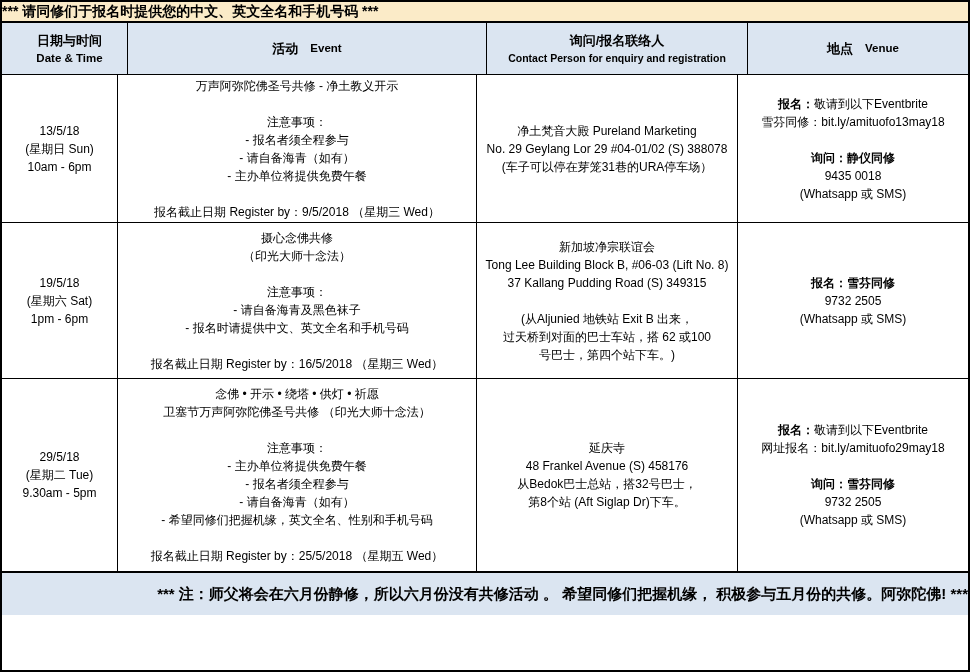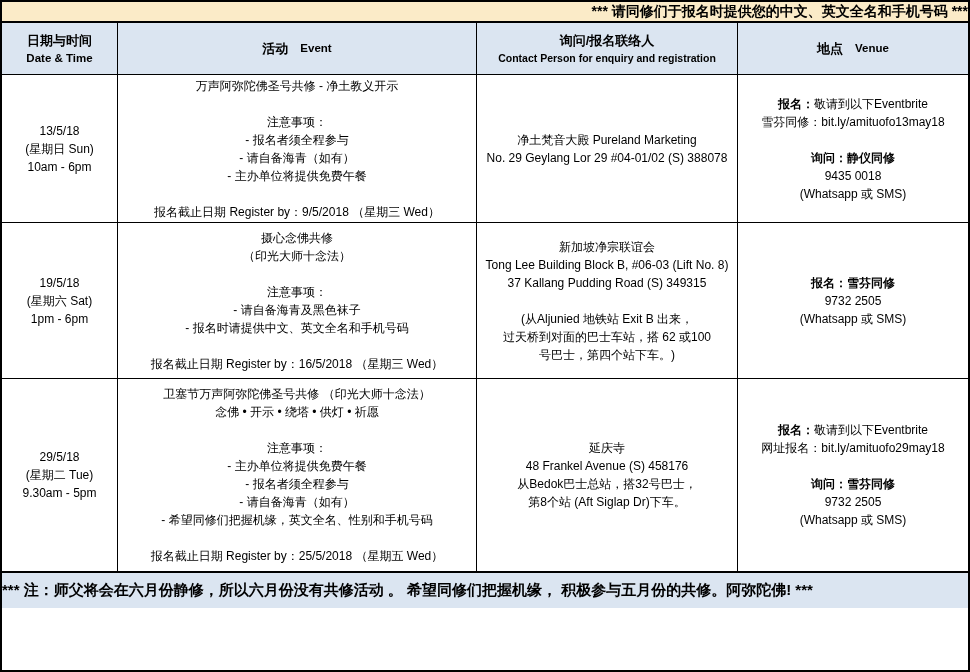--- a/index.html
+++ b/index.html
@@ -23,47 +23,47 @@
     background:var(--header-bg);
     display:flex;flex-direction:column;align-items:center;justify-content:center;gap:2px;
     text-align:center;
   }
   .title-cn{font-size:17px;font-weight:700;line-height:24px;}
   .title-en{font-size:13.5px;font-weight:700;line-height:20px;}
   
   .notice{
     height:21px;border-bottom:2px solid var(--bd);
     background:var(--notice-bg);
-    display:flex;align-items:center;justify-content:flex-end;
+    display:flex;align-items:center;justify-content:flex-start;
     font-size:14px;font-weight:700;white-space:nowrap;
   }
   
   .grid-row{display:grid;grid-template-columns:116px 359px 261px 230px;}
-  .thead{height:52px;border-bottom:1px solid var(--bd);background:var(--header-bg);}
+  .thead{height:52px;border-bottom:1px solid var(--bd);background:var(--header-bg);padding-left:10px;}
   .thead .cell{display:flex;flex-direction:column;align-items:center;justify-content:center;}
   .hcn{font-size:13px;font-weight:700;line-height:18px;}
   .hen{font-size:11.5px;font-weight:700;line-height:16px;}
   .hpair{display:flex;flex-direction:row;align-items:flex-start;gap:12px;}
   .cell{
     height:100%;border-right:1px solid var(--bd);
     display:flex;flex-direction:column;align-items:center;justify-content:center;
     overflow:hidden;text-align:center;
   }
   .cell:last-child{border-right:0;}
   .row{border-bottom:1px solid var(--bd);background:var(--body-bg);}
   .row:nth-of-type(1){height:148px;}
   .row:nth-of-type(2){height:156px;}
   .row:nth-of-type(3){height:192px;border-bottom:0;}
   .line{height:18px;line-height:18px;font-size:12px;white-space:nowrap;}
   .line .b{font-weight:700;}
   
   .footer{
-    height:37px;border-top:2px solid var(--bd);
+    height:44px;border-top:2px solid var(--bd);
     background:var(--header-bg);
-    display:flex;align-items:center;justify-content:flex-start;
+    display:flex;align-items:center;justify-content:flex-end;
     font-size:15px;font-weight:700;white-space:nowrap;
   }
 </style>
 </head>
 <body>
 
 <div class="sheet">
 
 
   <div class="notice">
@@ -106,20 +106,21 @@
           <div class="line"><span class="fit"><span>注意事项：</span></span></div>
           <div class="line"><span class="fit"><span>- 报名者须全程参与</span></span></div>
           <div class="line"><span class="fit"><span>- 请自备海青（如有）</span></span></div>
           <div class="line"><span class="fit"><span>- 主办单位将提供免费午餐</span></span></div>
           <div class="line">&nbsp;</div>
           <div class="line"><span class="fit"><span>报名截止日期 Register by：9/5/2018 （星期三 Wed）</span></span></div>
         </div>
         <div class="cell">
           <div class="line"><span class="fit"><span>净土梵音大殿 Pureland Marketing</span></span></div>
           <div class="line"><span class="fit"><span>No. 29 Geylang Lor 29 #04-01/02 (S) 388078</span></span></div>
+          <div class="line"><span class="fit"><span>(车子可以停在芽笼31巷的URA停车场）</span></span></div>
         </div>
         <div class="cell">
           <div class="line"><span class="fit"><span class="b">报名：</span><span>敬请到以下Eventbrite</span></span></div>
           <div class="line"><span class="fit"><span>雪芬同修：bit.ly/amituofo13may18</span></span></div>
           <div class="line">&nbsp;</div>
           <div class="line"><span class="fit"><span class="b">询问：静仪同修</span></span></div>
           <div class="line"><span class="fit"><span>9435 0018</span></span></div>
           <div class="line"><span class="fit"><span>(Whatsapp 或 SMS)</span></span></div>
         </div>
       </div>
@@ -154,22 +155,22 @@
           <div class="line"><span class="fit"><span>(Whatsapp 或 SMS)</span></span></div>
         </div>
       </div>
       <div class="grid-row row">
         <div class="cell">
           <div class="line"><span class="fit"><span>29/5/18</span></span></div>
           <div class="line"><span class="fit"><span>(星期二 Tue)</span></span></div>
           <div class="line"><span class="fit"><span>9.30am - 5pm</span></span></div>
         </div>
         <div class="cell">
+          <div class="line"><span class="fit"><span>念佛 • 开示 • 绕塔 • 供灯 • 祈愿</span></span></div>
           <div class="line"><span class="fit"><span>卫塞节万声阿弥陀佛圣号共修 （印光大师十念法）</span></span></div>
-          <div class="line"><span class="fit"><span>念佛 • 开示 • 绕塔 • 供灯 • 祈愿</span></span></div>
           <div class="line">&nbsp;</div>
           <div class="line"><span class="fit"><span>注意事项：</span></span></div>
           <div class="line"><span class="fit"><span>- 主办单位将提供免费午餐</span></span></div>
           <div class="line"><span class="fit"><span>- 报名者须全程参与</span></span></div>
           <div class="line"><span class="fit"><span>- 请自备海青（如有）</span></span></div>
           <div class="line"><span class="fit"><span>- 希望同修们把握机缘，英文全名、性别和手机号码</span></span></div>
           <div class="line">&nbsp;</div>
           <div class="line"><span class="fit"><span>报名截止日期 Register by：25/5/2018 （星期五 Wed）</span></span></div>
         </div>
         <div class="cell">

